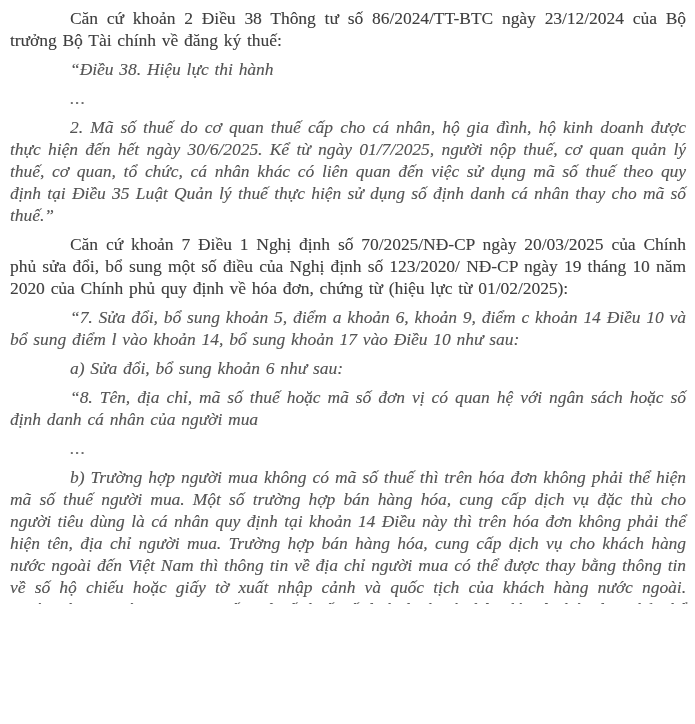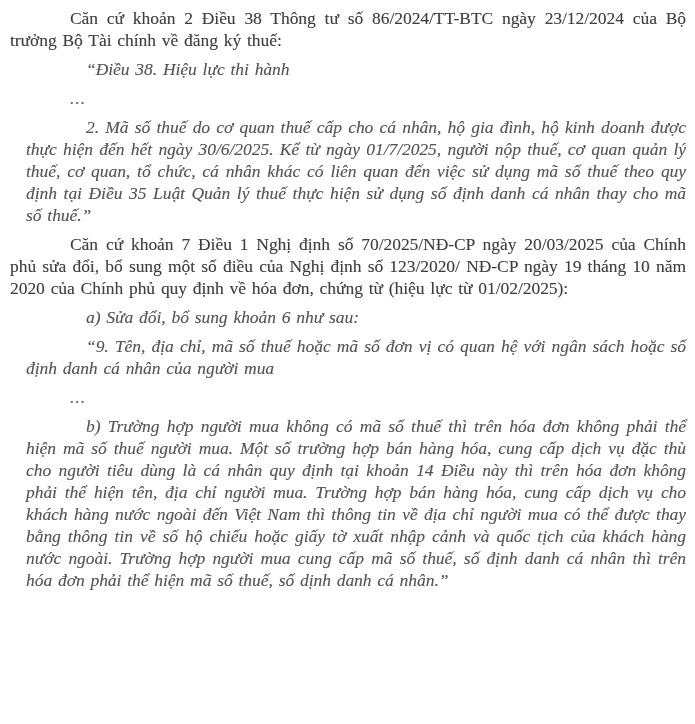--- a/index.html
+++ b/index.html
@@ -27,37 +27,37 @@
     text-indent: 60px;
     word-spacing: 1.5px;
   }
   .para.normal {
     font-style: normal;
     color: #3e3e3e;
   }
   .para.italic {
     font-style: italic;
     color: #555555;
-    margin-left: 16px;
   }
   .para.ellipsis {
     text-align: left;
     letter-spacing: 1px;
     color: #6b6b6b;
     margin: 0 0 7px 0;
   }
 </style>
 </head>
 <body>
 
 <div class="page">
   <p class="para normal">Căn cứ khoản 2 Điều 38 Thông tư số 86/2024/TT-BTC ngày 23/12/2024 của Bộ trưởng Bộ Tài chính về đăng ký thuế:</p>
   <p class="para italic">“Điều 38. Hiệu lực thi hành</p>
   <p class="para italic ellipsis">...</p>
   <p class="para italic">2. Mã số thuế do cơ quan thuế cấp cho cá nhân, hộ gia đình, hộ kinh doanh được thực hiện đến hết ngày 30/6/2025. Kể từ ngày 01/7/2025, người nộp thuế, cơ quan quản lý thuế, cơ quan, tổ chức, cá nhân khác có liên quan đến việc sử dụng mã số thuế theo quy định tại Điều 35 Luật Quản lý thuế thực hiện sử dụng số định danh cá nhân thay cho mã số thuế.”</p>
   <p class="para normal">Căn cứ khoản 7 Điều 1 Nghị định số 70/2025/NĐ-CP ngày 20/03/2025 của Chính phủ sửa đổi, bổ sung một số điều của Nghị định số 123/2020/ NĐ-CP ngày 19 tháng 10 năm 2020 của Chính phủ quy định về hóa đơn, chứng từ (hiệu lực từ 01/02/2025):</p>
+  <p class="para italic">“7. Sửa đổi, bổ sung khoản 5, điểm a khoản 6, khoản 9, điểm c khoản 14 Điều 10 và bổ sung điểm l vào khoản 14, bổ sung khoản 17 vào Điều 10 như sau:</p>
   <p class="para italic">a) Sửa đổi, bổ sung khoản 6 như sau:</p>
-  <p class="para italic">“9. Tên, địa chỉ, mã số thuế hoặc mã số đơn vị có quan hệ với ngân sách hoặc số định danh cá nhân của người mua</p>
+  <p class="para italic">“8. Tên, địa chỉ, mã số thuế hoặc mã số đơn vị có quan hệ với ngân sách hoặc số định danh cá nhân của người mua</p>
   <p class="para italic ellipsis">...</p>
   <p class="para italic">b) Trường hợp người mua không có mã số thuế thì trên hóa đơn không phải thể hiện mã số thuế người mua. Một số trường hợp bán hàng hóa, cung cấp dịch vụ đặc thù cho người tiêu dùng là cá nhân quy định tại khoản 14 Điều này thì trên hóa đơn không phải thể hiện tên, địa chỉ người mua. Trường hợp bán hàng hóa, cung cấp dịch vụ cho khách hàng nước ngoài đến Việt Nam thì thông tin về địa chỉ người mua có thể được thay bằng thông tin về số hộ chiếu hoặc giấy tờ xuất nhập cảnh và quốc tịch của khách hàng nước ngoài. Trường hợp người mua cung cấp mã số thuế, số định danh cá nhân thì trên hóa đơn phải thể hiện mã số thuế, số dịnh danh cá nhân.”</p>
   <p class="para italic ellipsis">...</p>
   <p class="para italic">d) Sửa đổi, bổ sung điểm c và bổ sung điểm l vào khoản 14 như sau:</p>
 </div>
 
 </body></html>

